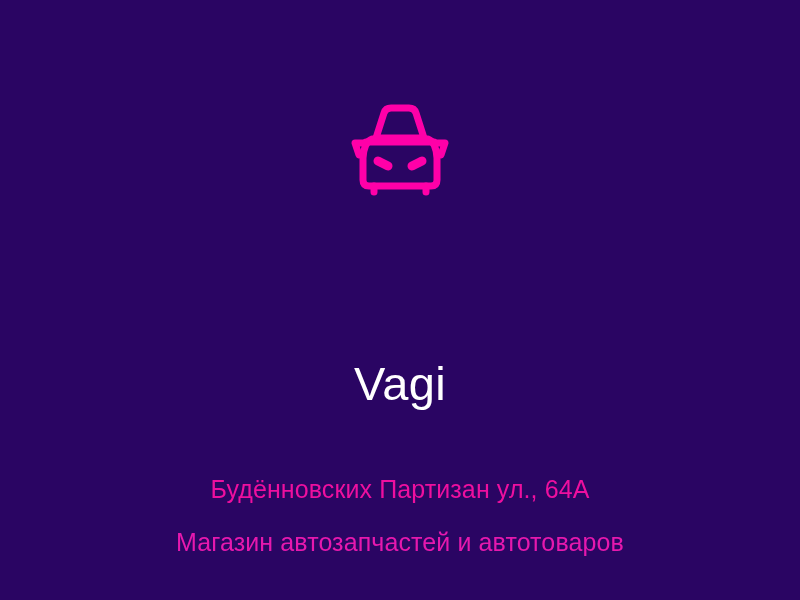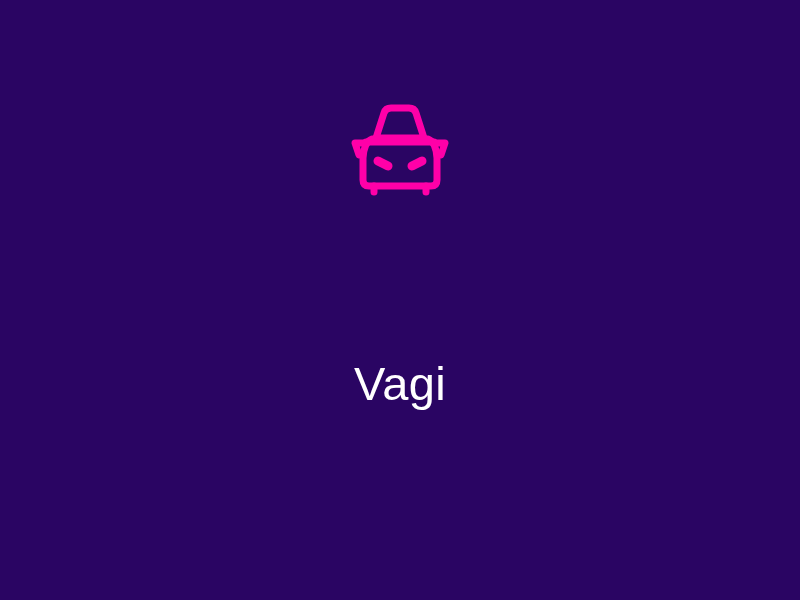--- a/index.html
+++ b/index.html
@@ -107,14 +107,18 @@
       <path d="M72 59 L62 64" stroke-width="9"></path>
 
       <path d="M24 84 L24 90"></path>
 
       <path d="M76 84 L76 90"></path>
     </svg>
   </div>
 
   <div class="title">Vagi</div>
 
+  <div class="meta">
+    <span class="meta-line address">Будённовских Партизан ул., 64А</span>
+    <span class="meta-line category">Магазин автозапчастей и автотоваров</span>
+  </div>
 
 </div>
 
 </body></html>

